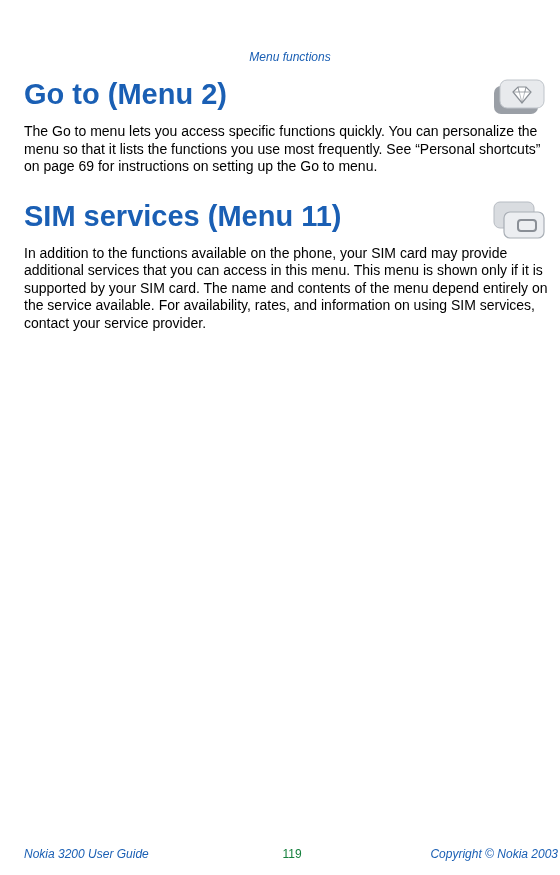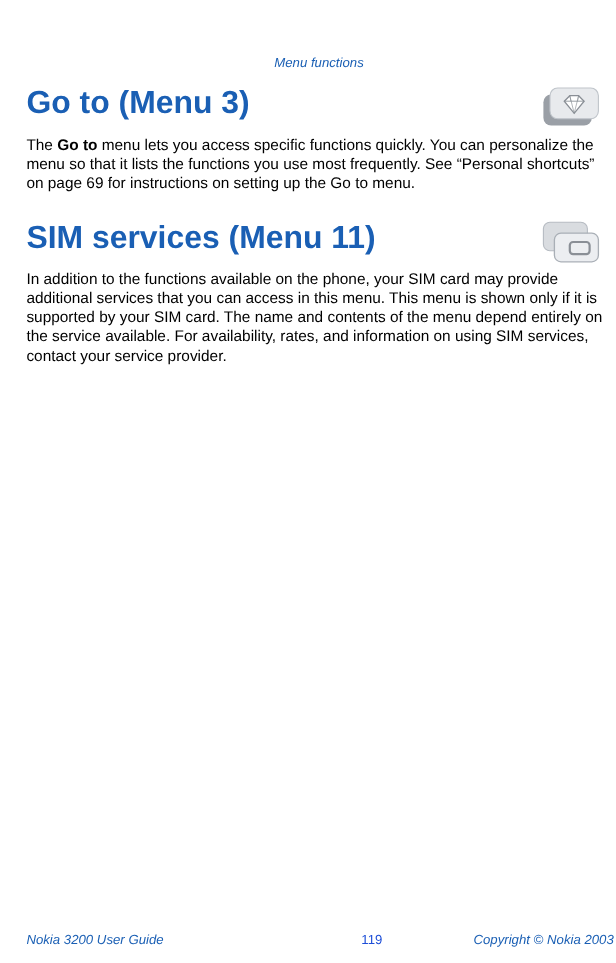--- a/index.html
+++ b/index.html
@@ -33,42 +33,41 @@
     right: 10px;
     top: 0;
   }
   .body-text {
     font-size: 14px;
     line-height: 1.25;
     margin-bottom: 10px;
     padding-right: 4px;
     color: #000;
   }
-  .body-text strong { font-weight: bold; }
+  .body-text strong { font-weight: normal; }
   .ref-quote { font-family: inherit; }
   .footer {
     position: absolute;
     bottom: 14px;
     left: 24px;
     right: 0;
     display: flex;
     justify-content: space-between;
     align-items: baseline;
     font-size: 12px;
     gap: 48px;
   }
   .footer-left { color: #1a5fb4; font-style: italic; }
   .footer-center {
-    color: #1d4ed8;
+    color: #15803d;
     position: absolute;
     left: 50%;
     transform: translateX(-50%);
     font-style: normal;
     font-size: 12px;
-    margin-left: 46px;
   }
   .footer-right { color: #1a5fb4; font-style: italic; padding-right: 2px; }
   svg { display: block; }
 </style>
 </head>
 <body>
 
 <div class="header-label">Menu functions</div>
 
 <div class="section">
@@ -79,21 +78,21 @@
       <g transform="translate(30,16)">
         <polygon points="-9,-2 -4,-7 4,-7 9,-2 0,9" fill="#ffffff" stroke="#8a8f96" stroke-width="1.2"></polygon>
         <line x1="-9" y1="-2" x2="9" y2="-2" stroke="#8a8f96" stroke-width="0.8"></line>
         <line x1="-4" y1="-7" x2="0" y2="9" stroke="#8a8f96" stroke-width="0.6"></line>
         <line x1="4" y1="-7" x2="0" y2="9" stroke="#8a8f96" stroke-width="0.6"></line>
         <line x1="-4" y1="-7" x2="-3" y2="-2" stroke="#8a8f96" stroke-width="0.6"></line>
         <line x1="4" y1="-7" x2="3" y2="-2" stroke="#8a8f96" stroke-width="0.6"></line>
       </g>
     </svg>
   </div>
-  <h2 class="section-title">Go to (Menu 3)</h2>
+  <h2 class="section-title">Go to (Menu 2)</h2>
   <p class="body-text">
     The <strong>Go to</strong> menu lets you access specific functions quickly. You can personalize the menu so that it lists the functions you use most frequently. See <span class="ref-quote">“Personal shortcuts”</span> on page 69 for instructions on setting up the Go to menu.
   </p>
 </div>
 
 <div class="section">
   <div class="section-icon">
     <svg width="54" height="40" viewBox="0 0 54 40">
       <rect x="2" y="2" width="40" height="26" rx="6" fill="#d9dce0" stroke="#b6bbc2" stroke-width="1"></rect>
       <rect x="12" y="12" width="40" height="26" rx="6" fill="#eceef1" stroke="#a9afb6" stroke-width="1.2"></rect>

